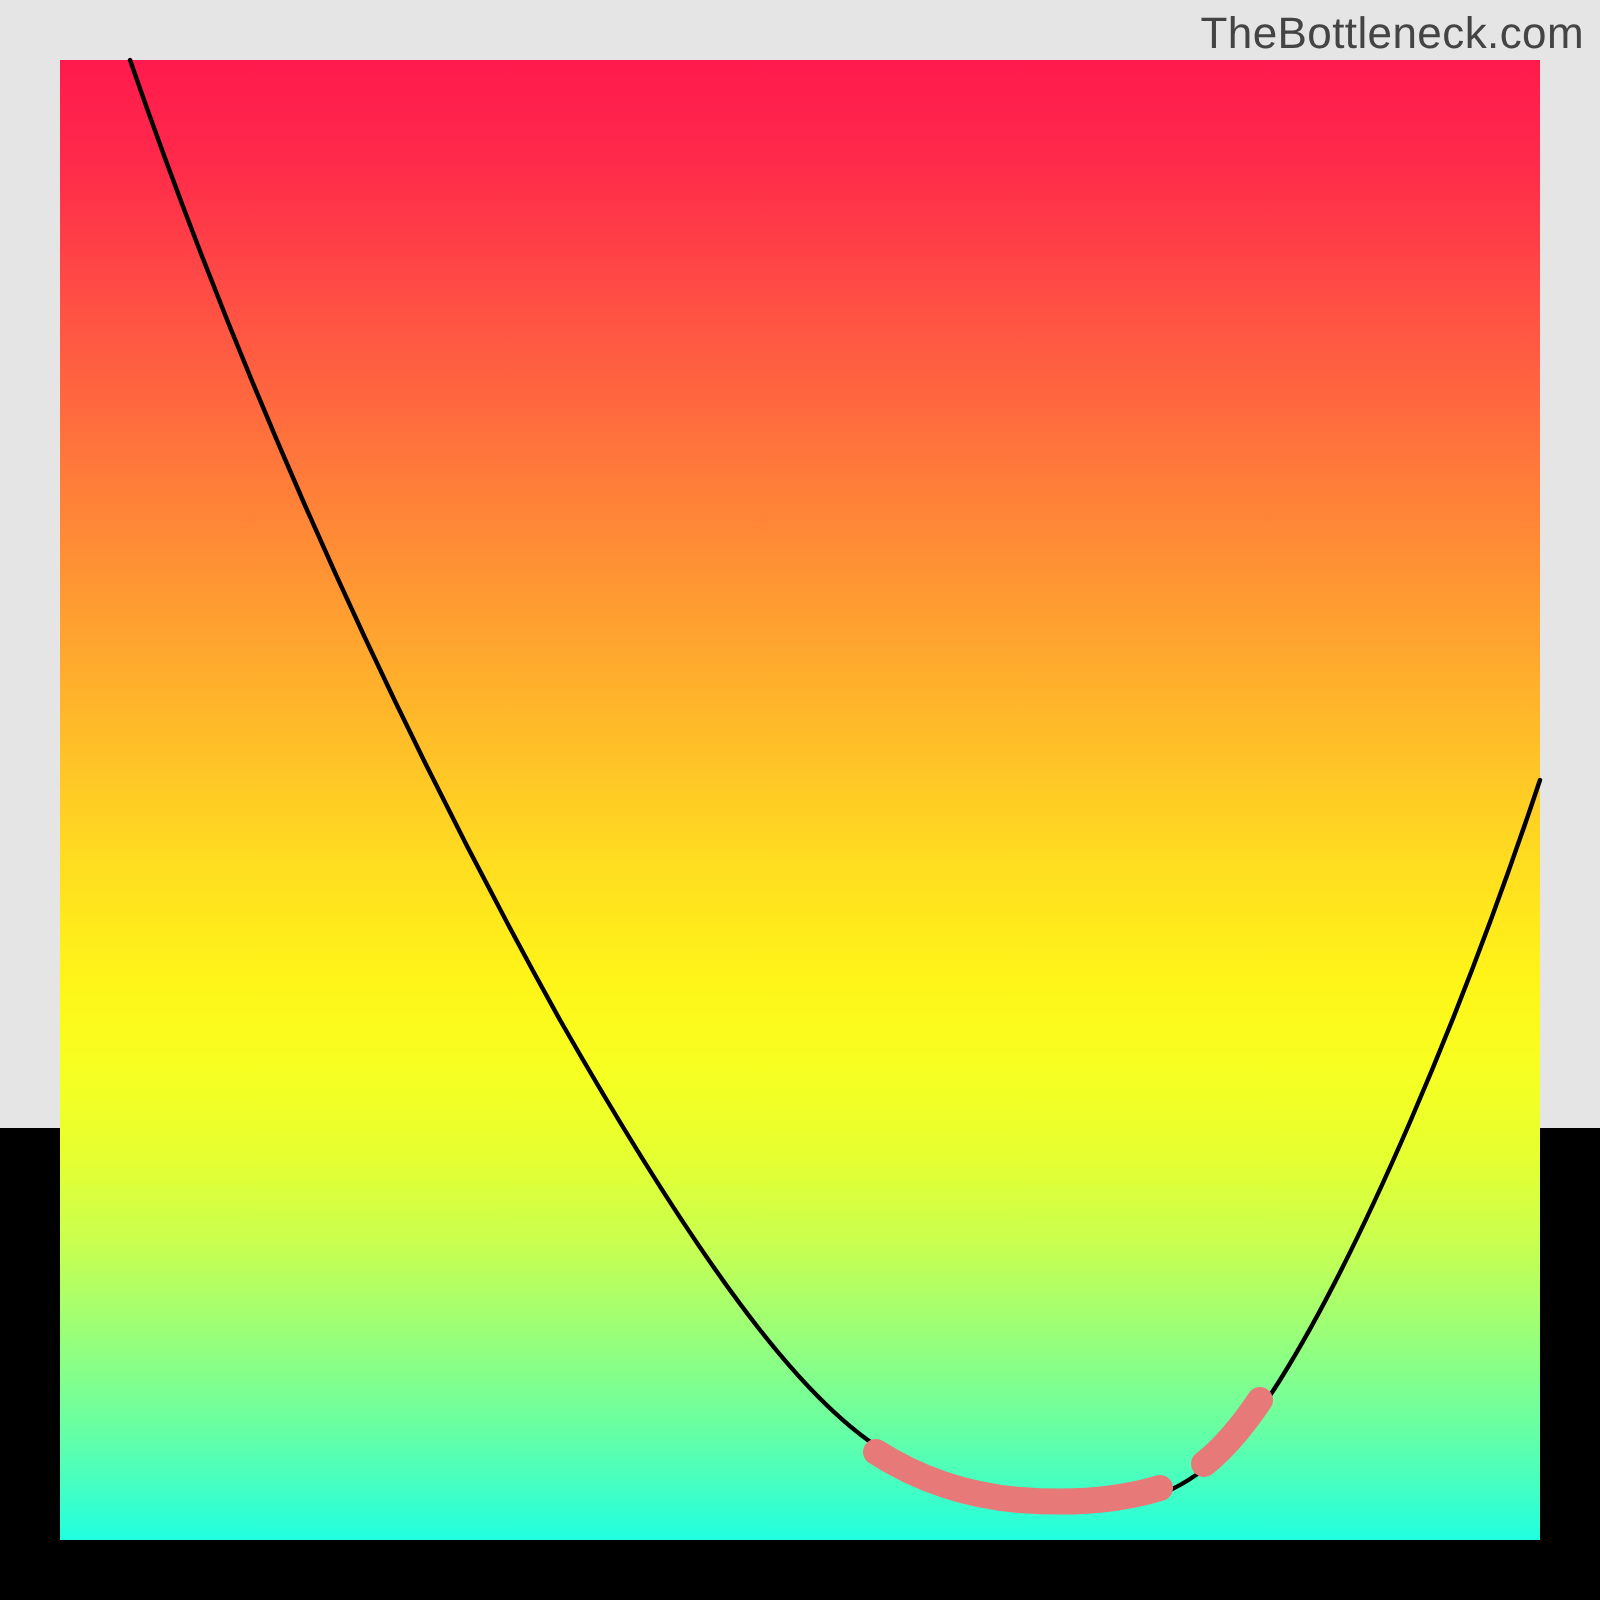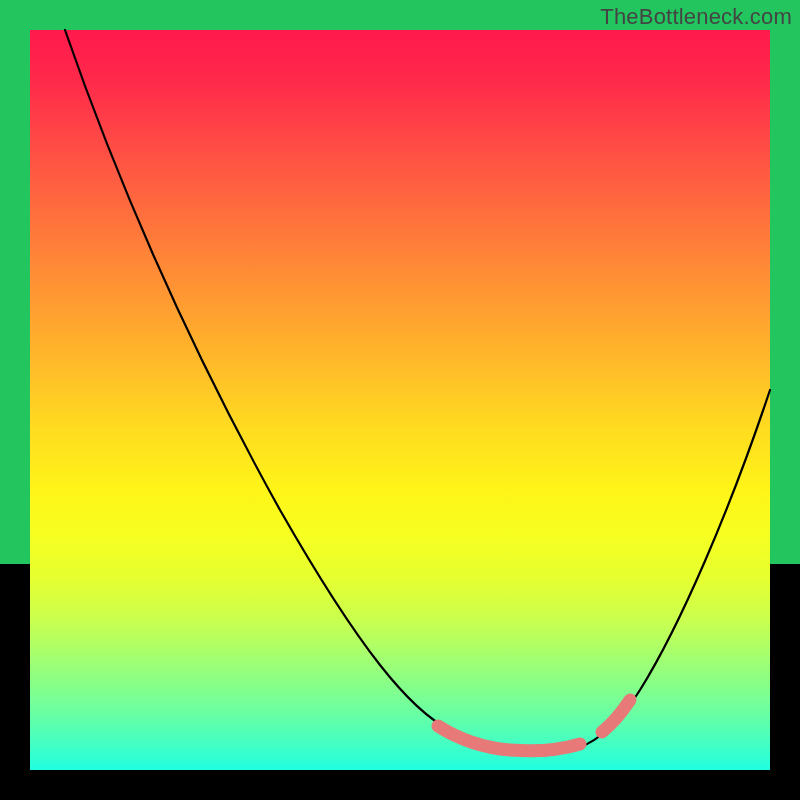--- a/index.html
+++ b/index.html
@@ -8,21 +8,21 @@
     width: 800px;
     height: 800px;
     background: #000;
     overflow: hidden;
     font-family: Arial, Helvetica, sans-serif;
   }
   .frame {
     position: relative;
     width: 800px;
     height: 564px;
-    background: #22c55e;
+    background: #e5e5e5;
   }
   .plot-area {
     position: absolute;
     left: 30px;
     top: 30px;
     width: 740px;
     height: 740px;
     background: linear-gradient(
       to bottom,
       #ff1a4d 0%,

